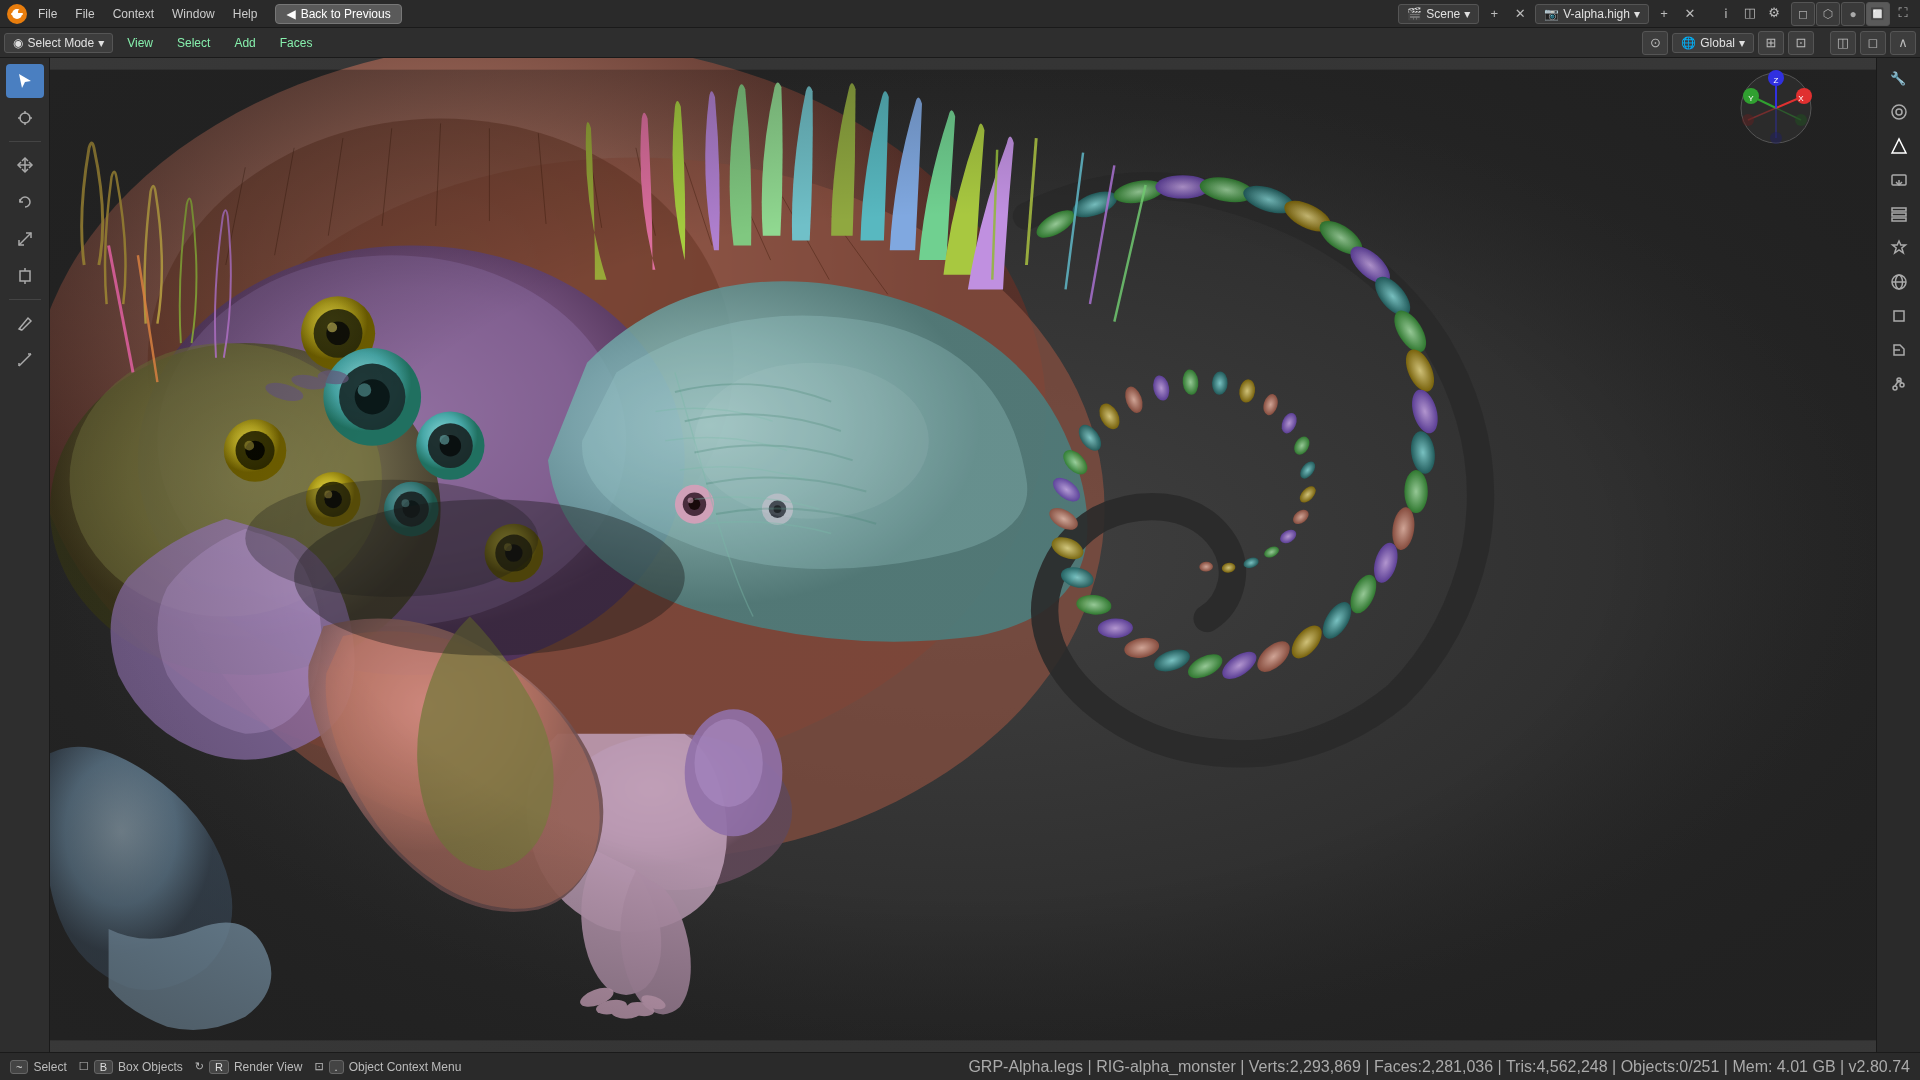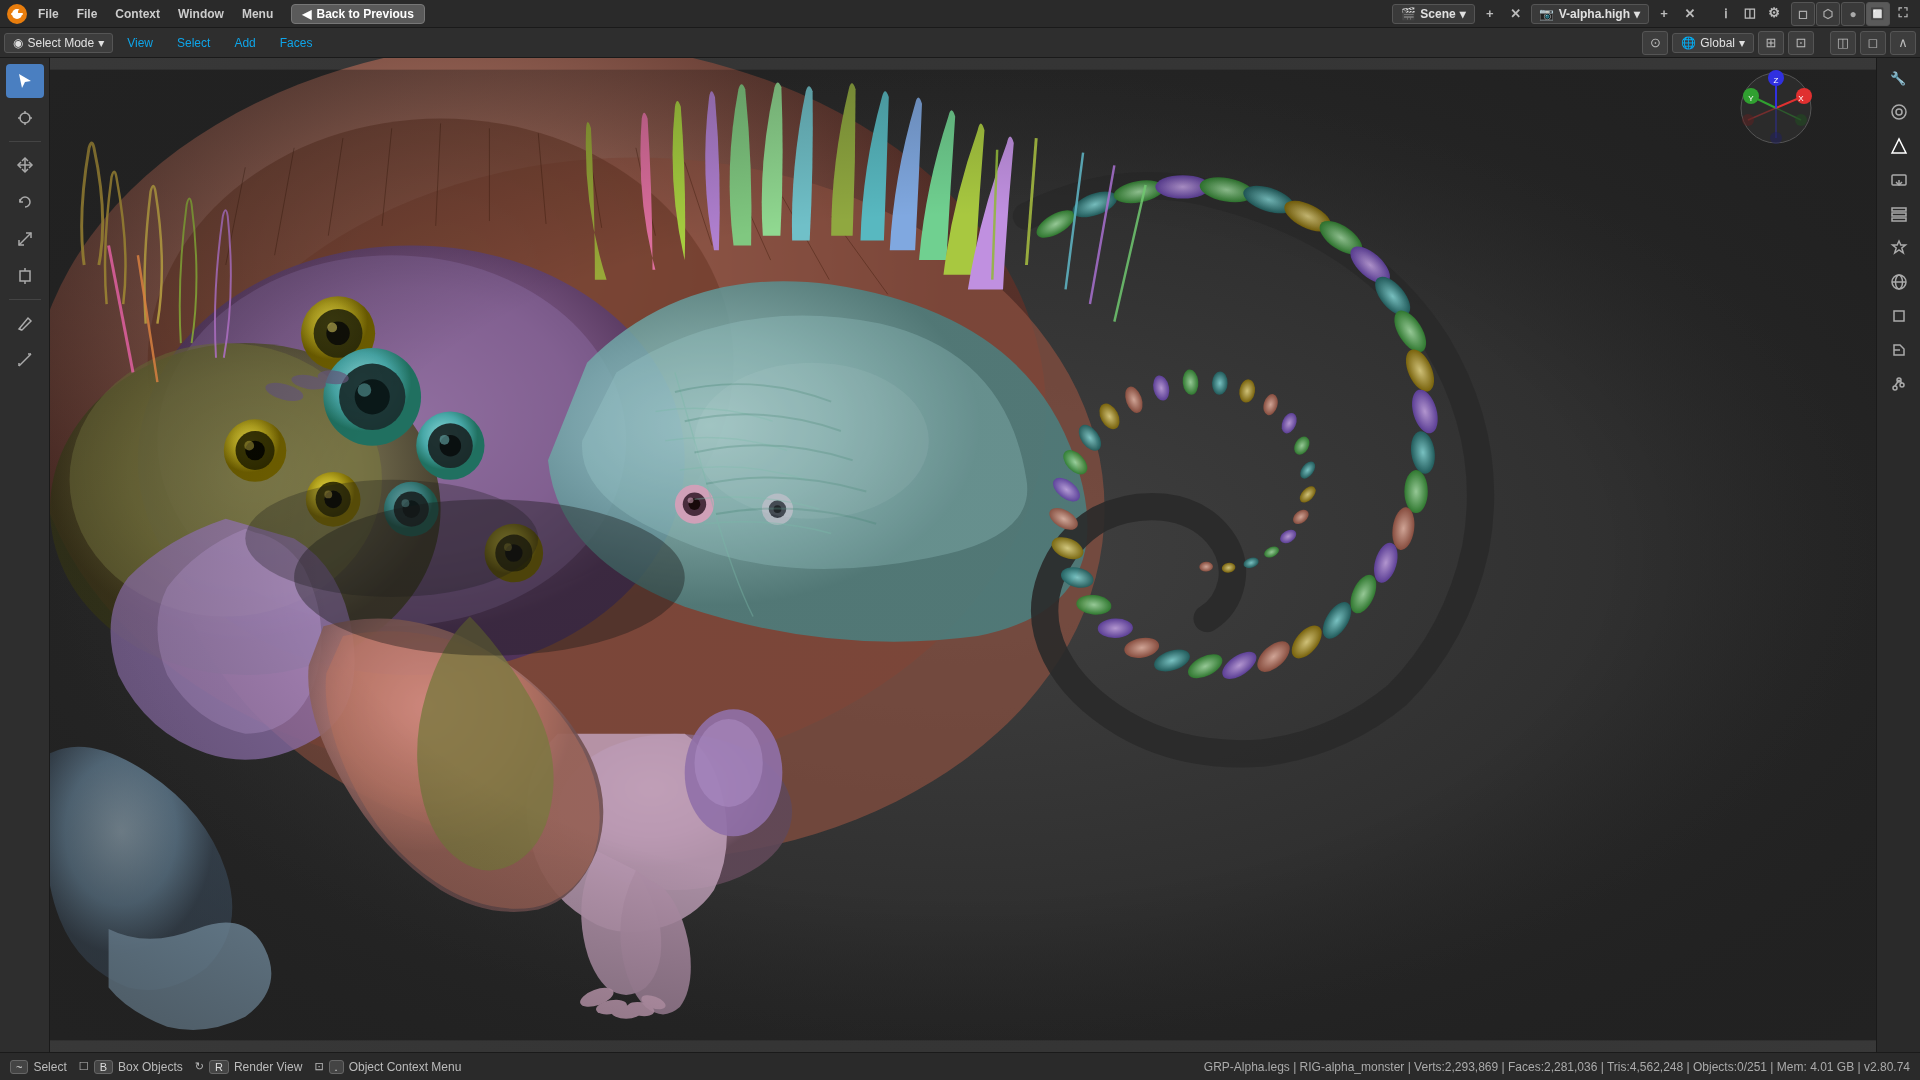--- a/index.html
+++ b/index.html
@@ -17,21 +17,20 @@
     
     #top-header {
       width: 100%;
       height: 28px;
       background: #2a2a2a;
       display: flex;
       align-items: center;
       border-bottom: 1px solid #1a1a1a;
       position: relative;
       z-index: 100;
-      font-weight: bold;
     }
     .top-header-left {
       display: flex;
       align-items: center;
       gap: 2px;
       padding: 0 6px;
     }
     .blender-logo {
       width: 22px;
       height: 22px;
@@ -118,21 +117,21 @@
       background: #3d3d3d;
       border: 1px solid #555;
       border-radius: 3px;
       padding: 2px 8px;
       color: #e0e0e0;
       cursor: pointer;
       font-size: 12px;
     }
     .toolbar-menu-item {
       padding: 3px 10px;
-      color: #0ea5e9;
+      color: #86efac;
       cursor: pointer;
       font-size: 12px;
       border-radius: 3px;
     }
     .toolbar-spacer { flex: 1; }
     .toolbar-right {
       display: flex;
       align-items: center;
       gap: 4px;
     }
@@ -246,21 +245,21 @@
       background: #444;
       border: 1px solid #666;
       border-radius: 3px;
       padding: 0 5px;
       font-size: 11px;
       color: #ddd;
     }
     .status-info {
       margin-left: auto;
       color: #aaa;
-      font-size: 12px;
+      font-size: 16px;
     }
 
     
     #right-icon-panel {
       width: 44px;
       background: #2a2a2a;
       border-left: 1px solid #1a1a1a;
       display: flex;
       flex-direction: column;
       align-items: center;
@@ -324,21 +323,21 @@
         <circle cx="11" cy="11" r="5" fill="#fff"></circle>
         <circle cx="15" cy="9" r="3" fill="#e87d0d"></circle>
         <rect x="5" y="10" width="12" height="2" rx="1" fill="#fff"></rect>
       </svg>
     </div>
 
     <div class="menu-item">File</div>
     <div class="menu-item">File</div>
     <div class="menu-item">Context</div>
     <div class="menu-item">Window</div>
-    <div class="menu-item">Menu</div>
+    <div class="menu-item">Help</div>
 
     <div class="back-btn">
       <span>◀</span>
       <span>Back to Previous</span>
     </div>
   </div>
   <div class="top-header-right">
 
     <div class="scene-block">
       <span>🎬</span>

